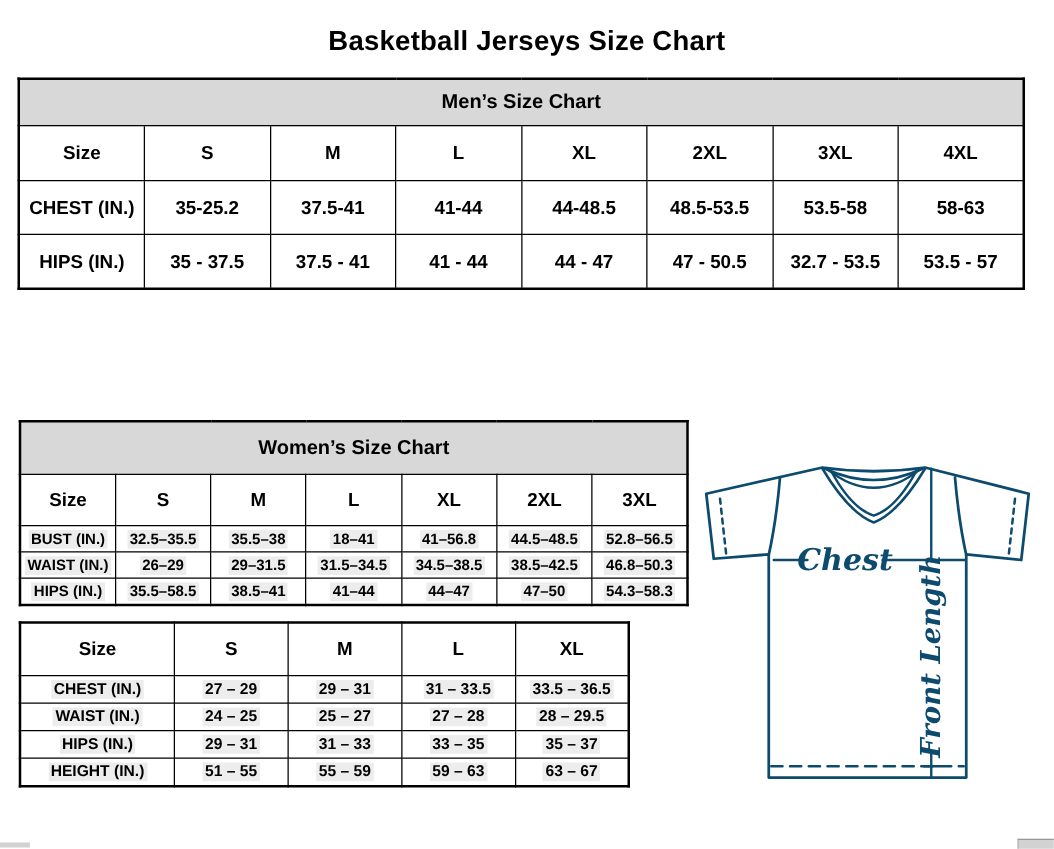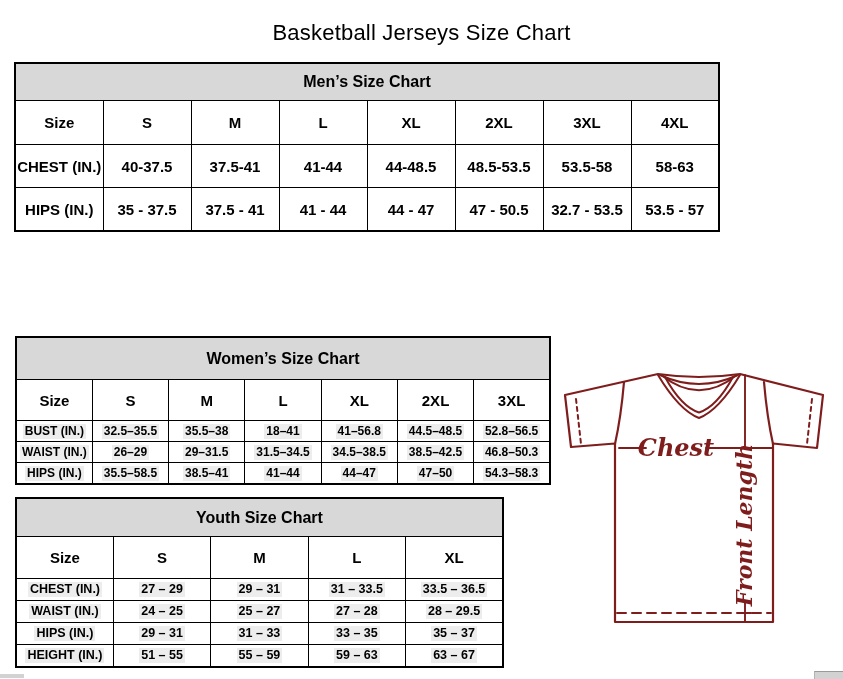--- a/index.html
+++ b/index.html
@@ -4,29 +4,29 @@
 <style>
   html,body { margin:0; padding:0; }
   body {
     width:843px; height:679px; position:relative; background:#ffffff;
     font-family:"Liberation Sans", sans-serif; color:#000;
     --band:#d8d8d8; --hl:#ededed;
     overflow:hidden;
   }
   .page-title {
     position:absolute; top:5px; left:0; width:843px; text-align:center;
-    font-size:22px; font-weight:normal; letter-spacing:0.2px;
+    font-size:22px; font-weight:bold; letter-spacing:0.2px;
   }
   table.size {
     position:absolute; border-collapse:collapse; table-layout:fixed;
     text-align:center; background:#fff; border:2.5px solid #000;
   }
   table.size th, table.size td { border:1.5px solid #000; font-weight:bold; padding:0; }
   table.size th.band { background:var(--band); font-size:16px; }
-  #mens   { left:14px; top:62px;  width:706px; }
+  #mens   { left:14px; top:62px;  width:806px; }
   #mens   th.band { height:36px; }
   #mens   tr.cols th { height:43px; font-size:15px; }
   #mens   tr.data td { height:42px; font-size:15px; }
   #womens { left:15px; top:297px; width:536px;margin-top:39px; }
   #womens th.band { height:41px; }
   #womens tr.cols th { height:40px; font-size:15px; }
   #womens tr.data td { height:20px; font-size:12px; }
   #youth  { left:15px; top:497px; width:489px; }
   #youth  th.band { height:37px; }
   #youth  tr.cols th { height:41px; font-size:15px; }
@@ -58,21 +58,21 @@
         <th>S</th>
         <th>M</th>
         <th>L</th>
         <th>XL</th>
         <th>2XL</th>
         <th>3XL</th>
         <th>4XL</th>
       </tr>
       <tr class="data">
         <td>CHEST (IN.)</td>
-        <td>40-37.5</td>
+        <td>35-25.2</td>
         <td>37.5-41</td>
         <td>41-44</td>
         <td>44-48.5</td>
         <td>48.5-53.5</td>
         <td>53.5-58</td>
         <td>58-63</td>
       </tr>
       <tr class="data">
         <td>HIPS (IN.)</td>
         <td>35 - 37.5</td>
@@ -123,23 +123,20 @@
         <td><span class="hl">38.5–41</span></td>
         <td><span class="hl">41–44</span></td>
         <td><span class="hl">44–47</span></td>
         <td><span class="hl">47–50</span></td>
         <td><span class="hl">54.3–58.3</span></td>
       </tr>
     </tbody>
   </table>
 <table class="size" id="youth">
     <tbody>
-      <tr>
-        <th colspan="5" class="band">Youth Size Chart</th>
-      </tr>
       <tr class="cols">
         <th style="width: 122px;">Size</th>
         <th>S</th>
         <th>M</th>
         <th>L</th>
         <th>XL</th>
       </tr>
       <tr class="data">
         <td><span class="hl">CHEST (IN.)</span></td>
         <td><span class="hl">27 – 29</span></td>
@@ -164,21 +161,21 @@
       <tr class="data">
         <td><span class="hl">HEIGHT (IN.)</span></td>
         <td><span class="hl">51 – 55</span></td>
         <td><span class="hl">55 – 59</span></td>
         <td><span class="hl">59 – 63</span></td>
         <td><span class="hl">63 – 67</span></td>
       </tr>
     </tbody>
   </table>
 
-<div class="jersey" style="color: #7f1d1d;">
+<div class="jersey" style="color: #0c4a6e;">
   <svg viewBox="0 0 298 324">
     <g fill="none" stroke="currentColor" stroke-width="2.2" stroke-linejoin="round" stroke-linecap="round">
 
       <path d="M20,40 L113,19 Q154,25 195,19 L278,40 L272,93 L228,88.5 L228,267 L70,267 L70,88.5 L26,92 Z"></path>
 
       <path d="M79,27 Q76,62 70,89"></path>
       <path d="M219,27 Q222,62 228,89"></path>
 
       <path stroke-width="2" d="M113,20 C128,45 141,58 154,63 C167,58 180,45 195,20"></path>
       <path stroke-width="2" d="M120,22 C132,44 143,54 154,57.5 C165,54 176,44 188,22"></path>

